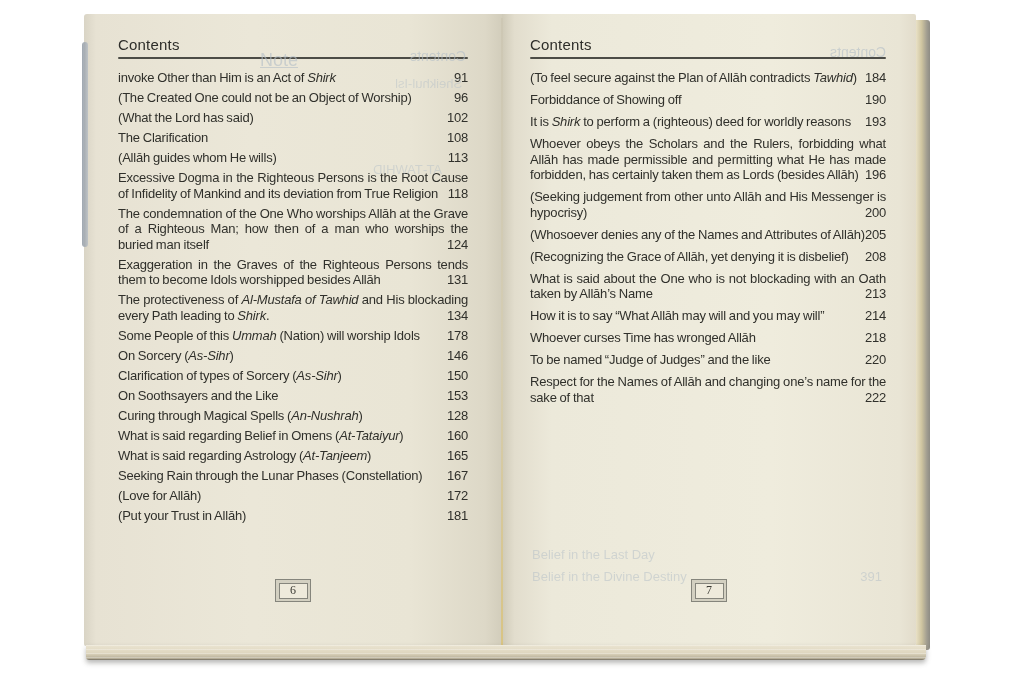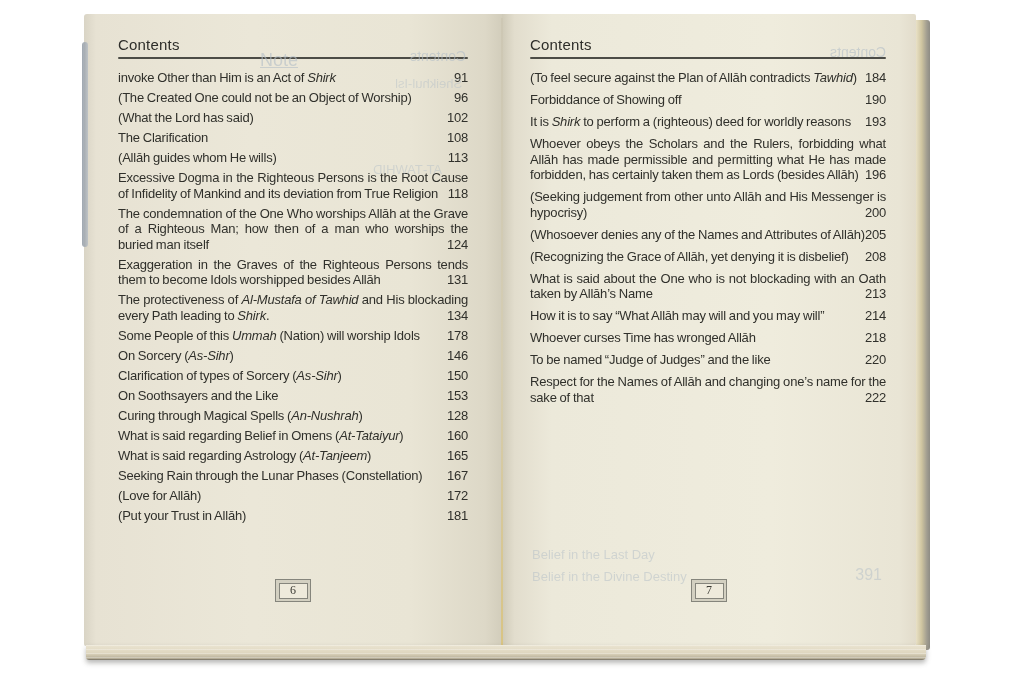--- a/index.html
+++ b/index.html
@@ -52,21 +52,21 @@
   
   .ghost{position:absolute;color:var(--ghost,#b3bec7);opacity:.6;white-space:nowrap;pointer-events:none;}
   .ghost.mirror{transform:scaleX(-1);}
   .g-note{top:36px;left:176px;font-size:18px;text-decoration:underline;}
   .g-contents-l{top:34px;right:36px;font-size:14px;}
   .g-sheikh{top:62px;right:40px;font-size:13px;opacity:.45;}
   .g-tawhid{top:148px;right:60px;font-size:13px;opacity:.45;}
   .g-contents-r{top:30px;right:30px;font-size:14px;}
   .g-lastday{bottom:84px;left:30px;font-size:13px;opacity:.5;}
   .g-destiny{bottom:62px;left:30px;font-size:13px;opacity:.5;}
-  .g-391{bottom:62px;right:34px;font-size:16px;opacity:.5;}
+  .g-391{bottom:62px;right:34px;font-size:13px;opacity:.5;}
 </style>
 </head>
 <body>
 
 <div class="book">
 
   <div class="page page-left">
     <div class="cover-sliver"></div>
     <div class="page-inner">
       <div class="page-head">Contents</div>

